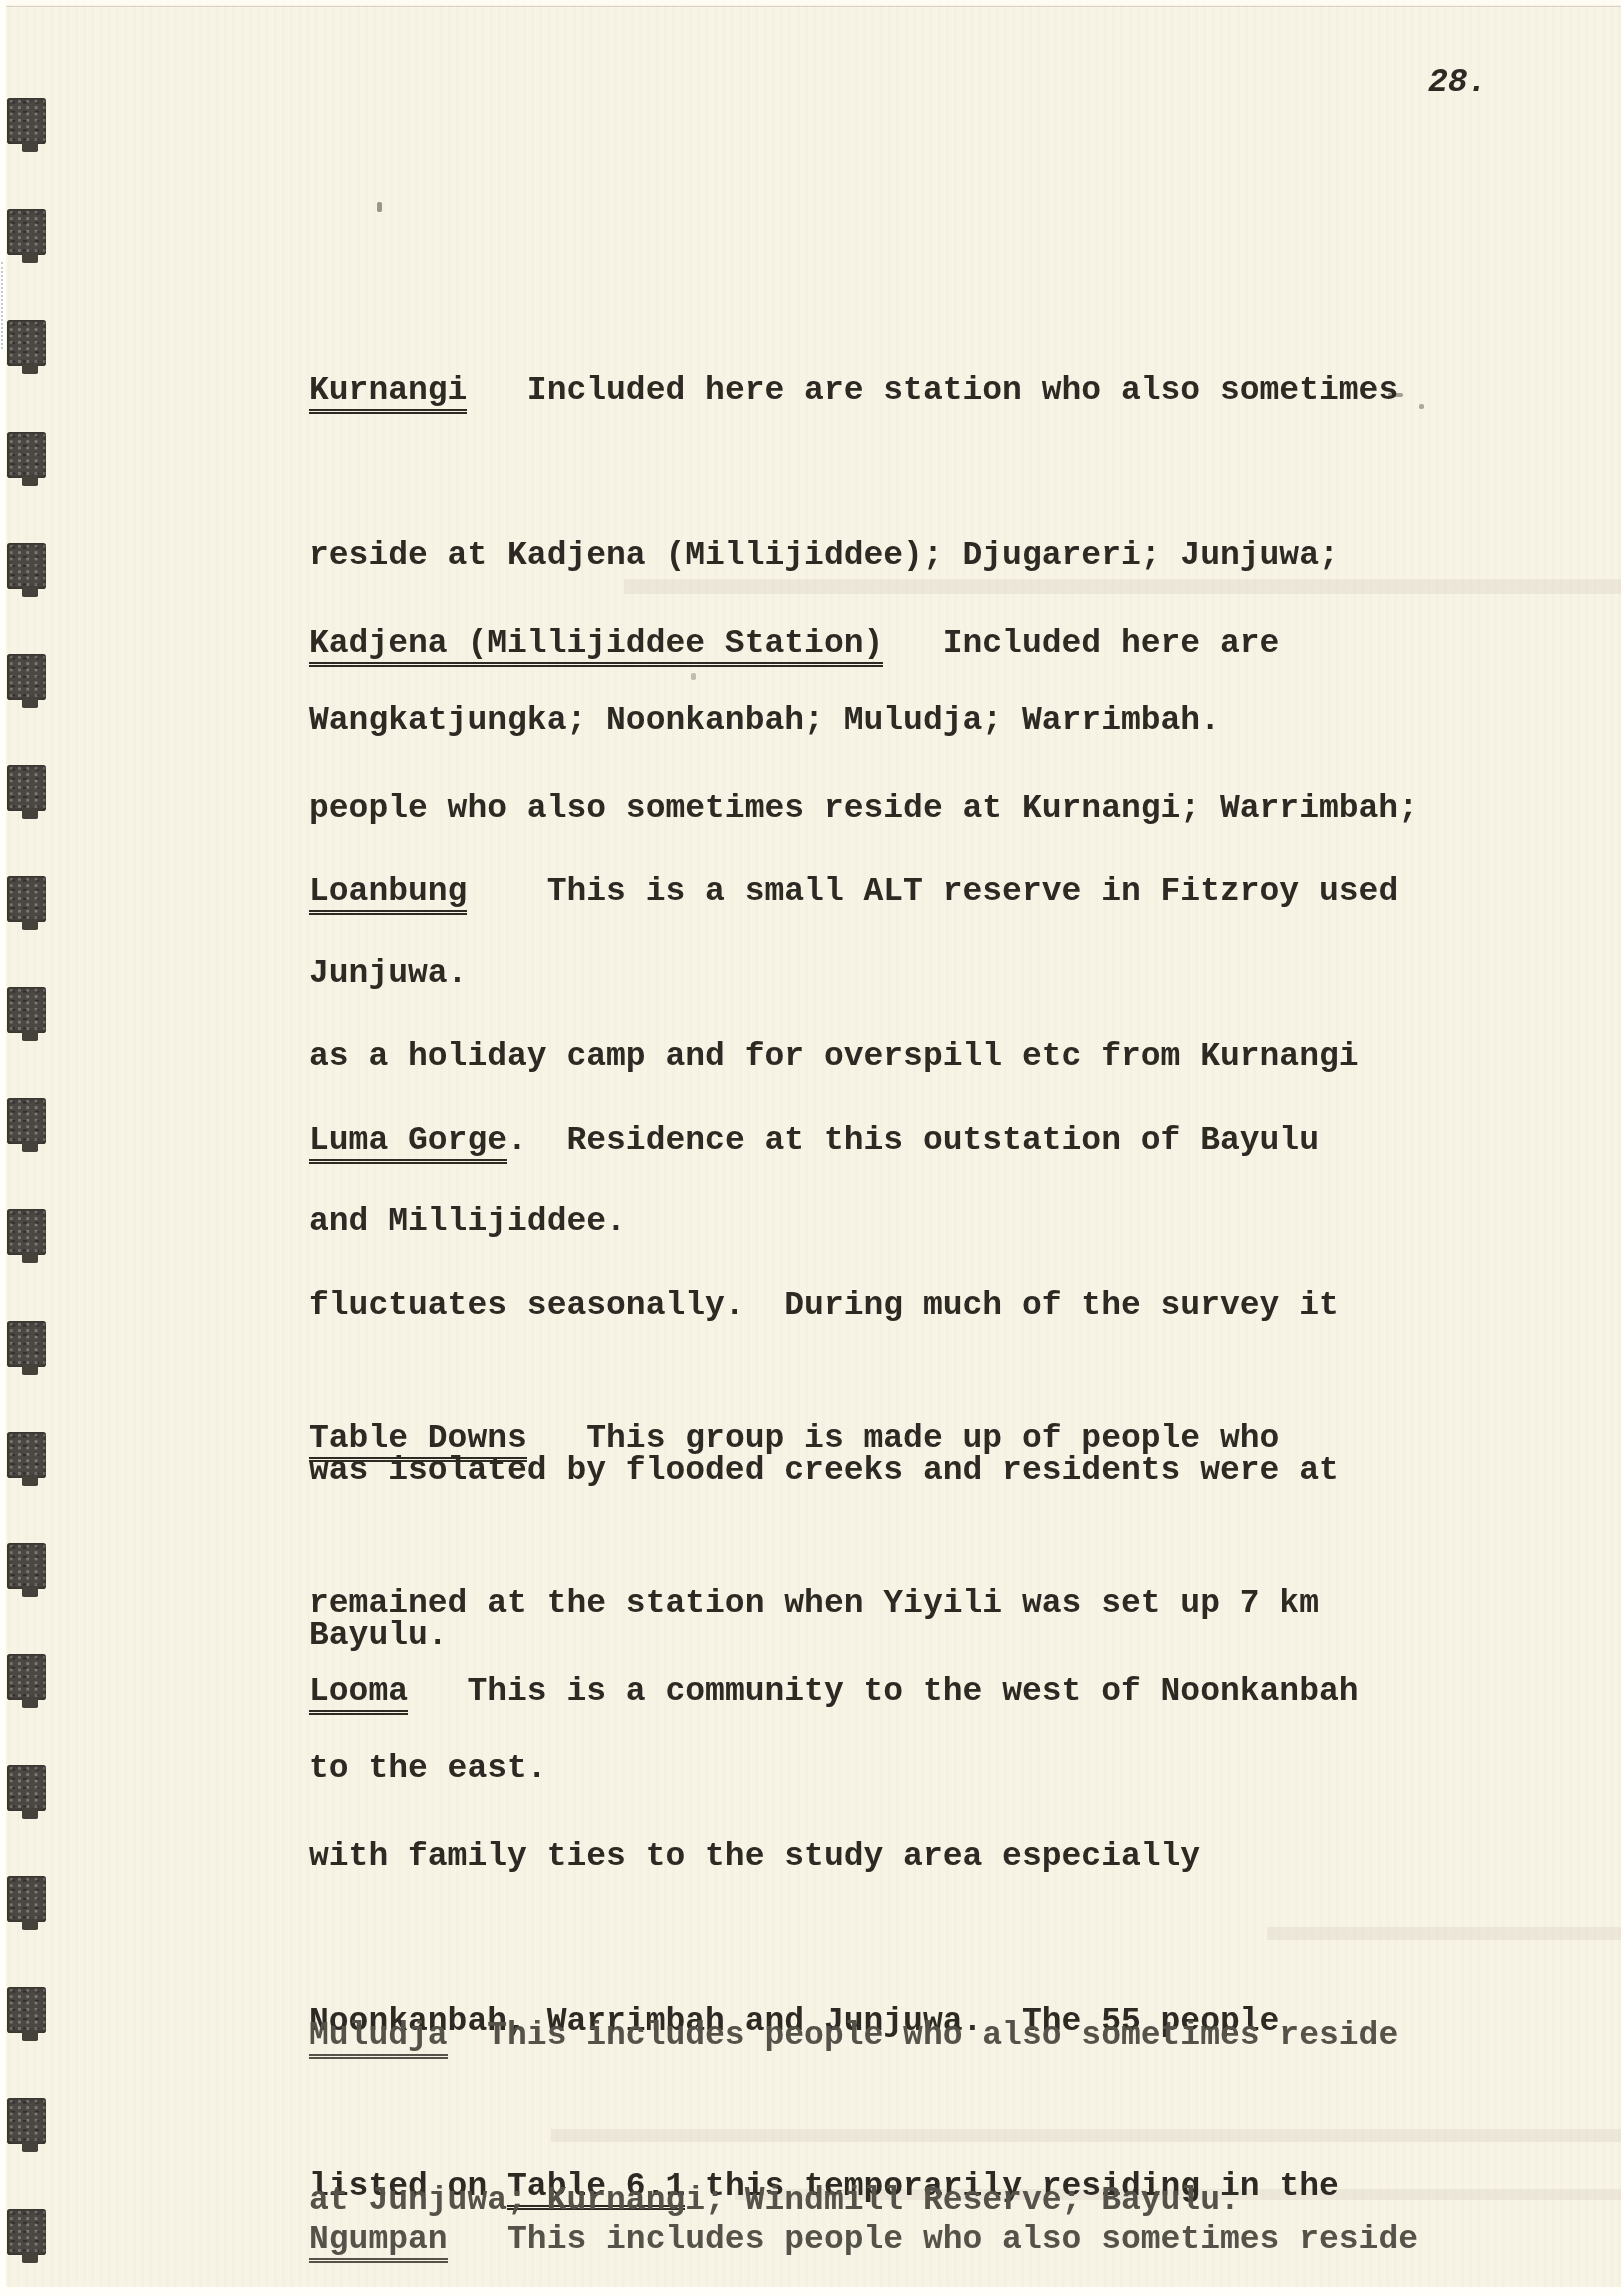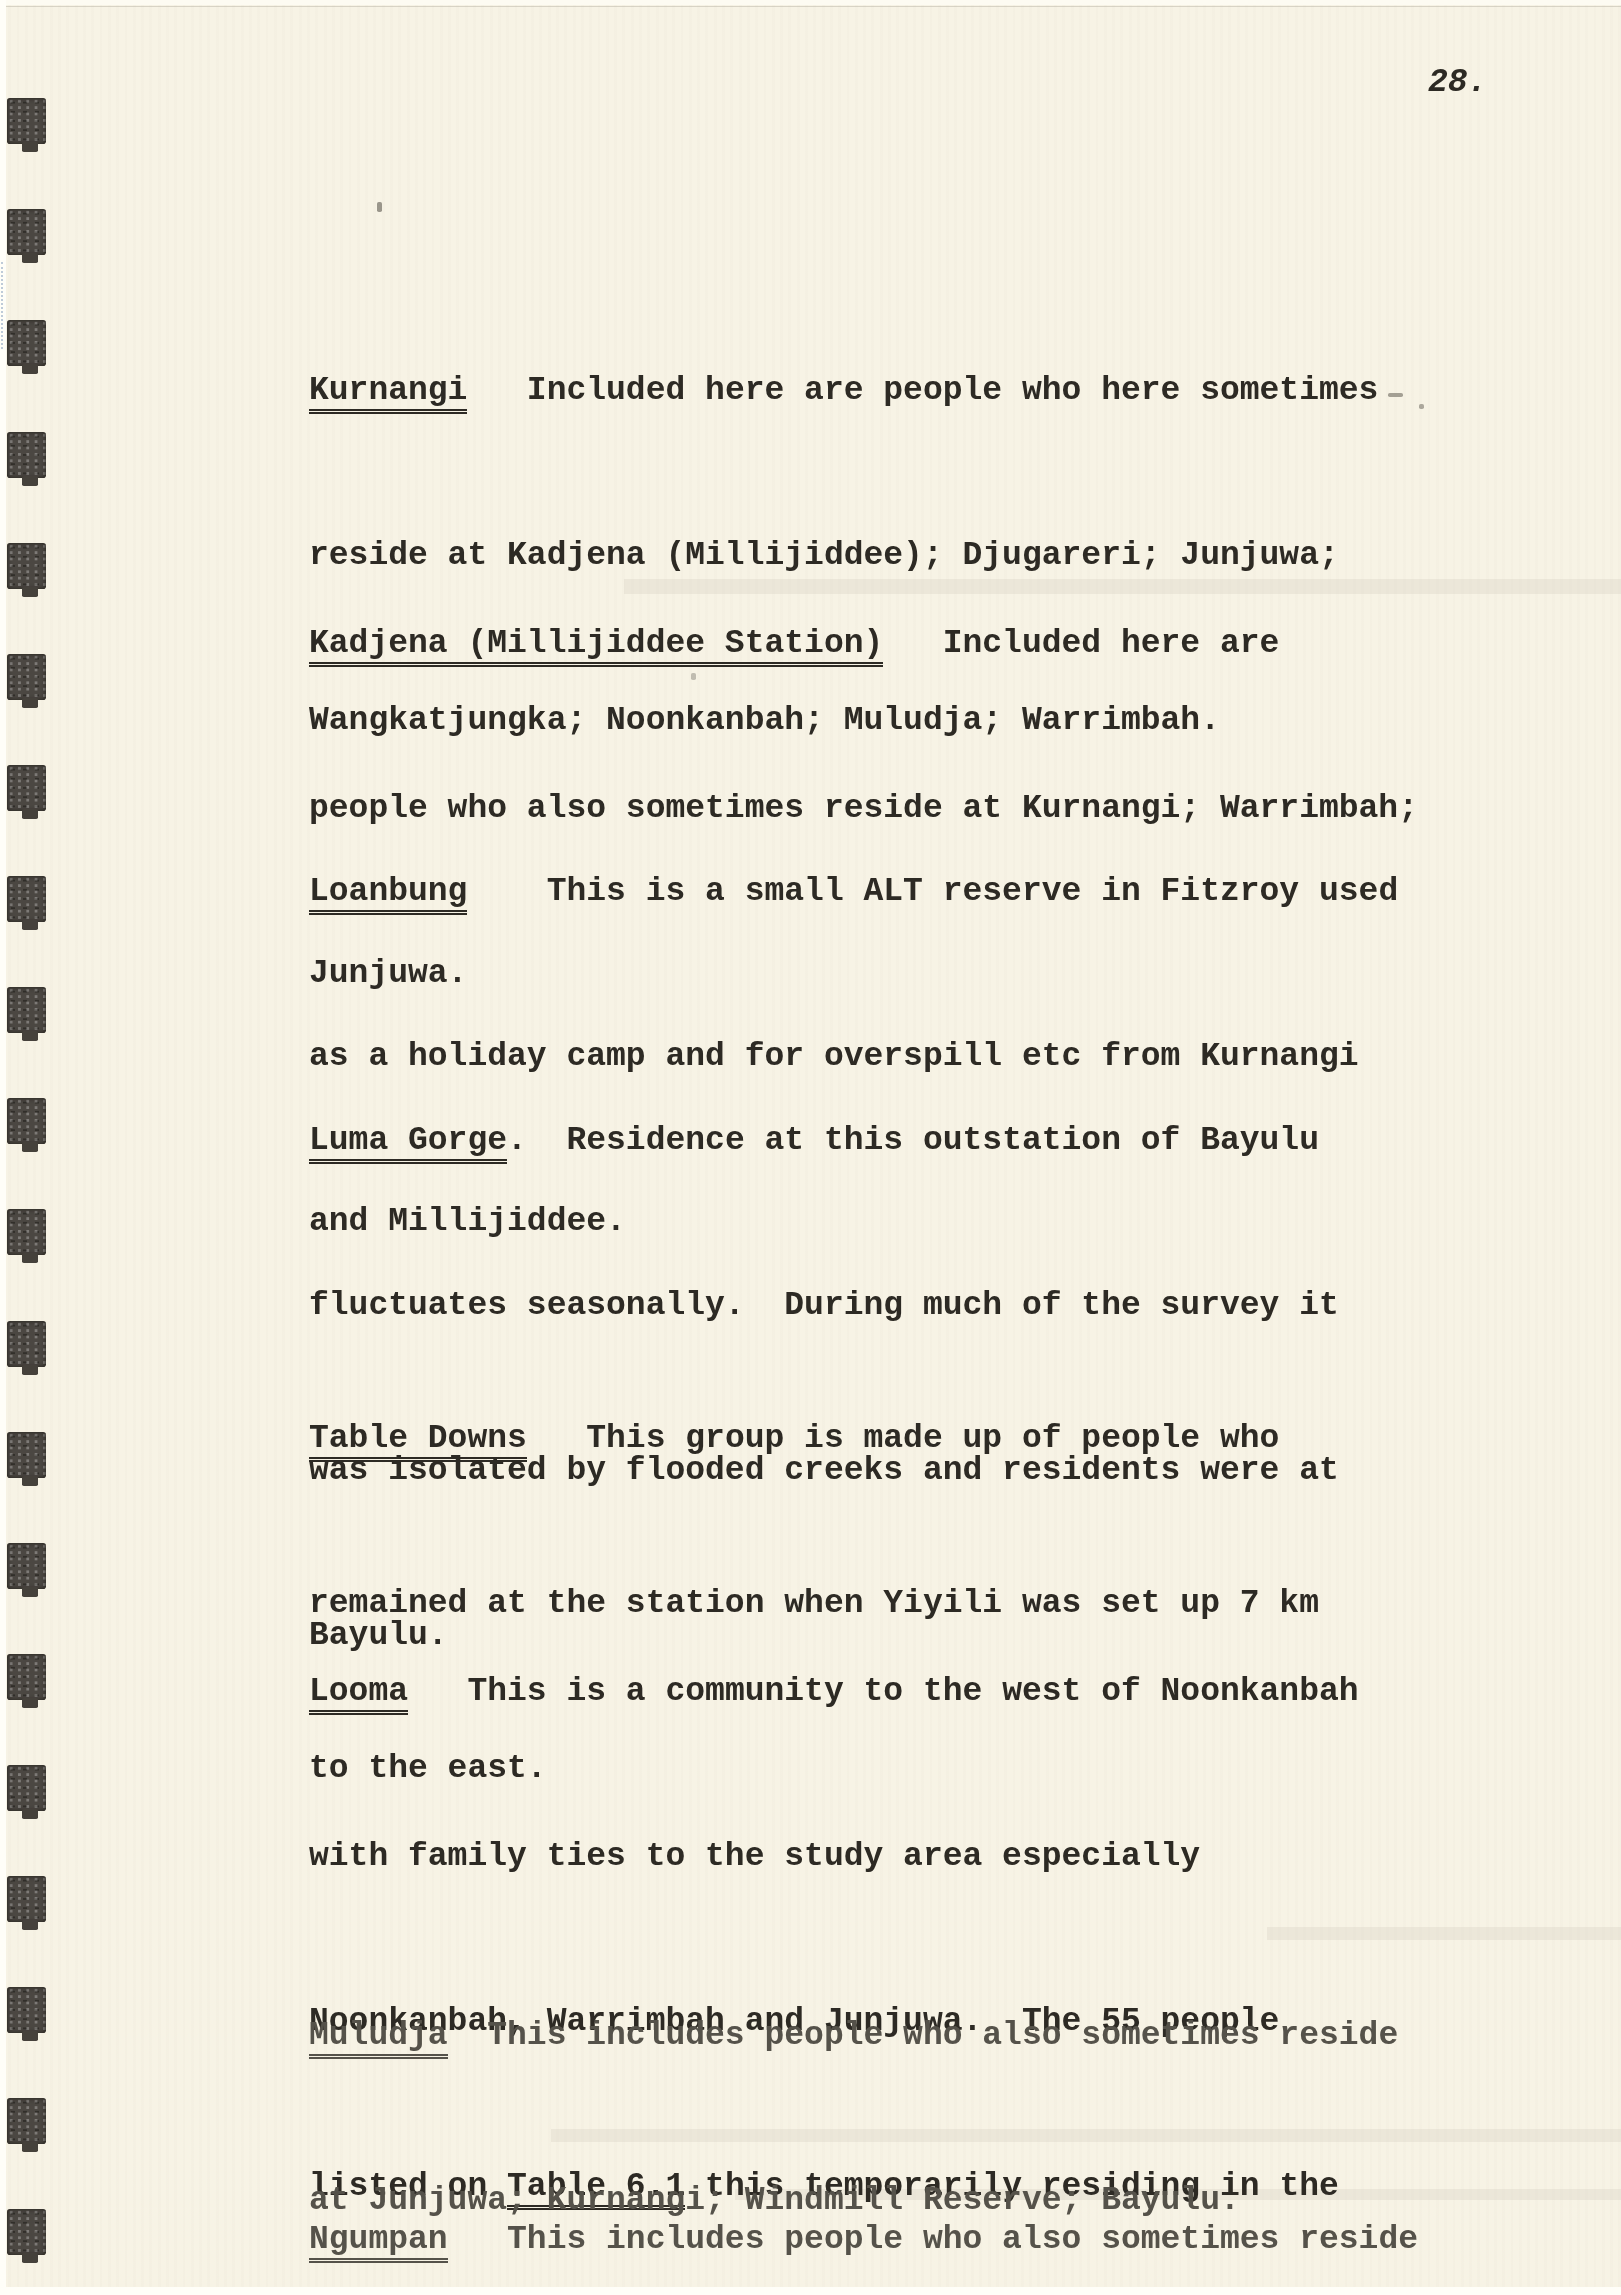--- a/index.html
+++ b/index.html
@@ -103,21 +103,21 @@
 <div class="streak s4"></div>
 <div class="speck a"></div>
 <div class="speck b"></div>
 <div class="speck c"></div>
 <div class="speck d"></div>
 <div class="blue-scribble"></div>
 
 <div class="pagenum">28.</div>
 
 <div class="sec strong" style="top:253px">
-  <div class="ln"><span class="hd">Kurnangi</span><span>   Included here are people who here sometimes</span></div>
+  <div class="ln"><span class="hd">Kurnangi</span><span>   Included here are station who also sometimes</span></div>
   <div class="ln">reside at Kadjena (Millijiddee); Djugareri; Junjuwa;</div>
   <div class="ln">Wangkatjungka; Noonkanbah; Muludja; Warrimbah.</div>
 </div>
 
 <div class="sec strong" style="top:506px">
   <div class="ln"><span class="hd">Kadjena (Millijiddee Station)</span><span>   Included here are</span></div>
   <div class="ln">people who also sometimes reside at Kurnangi; Warrimbah;</div>
   <div class="ln">Junjuwa.</div>
 </div>
 

